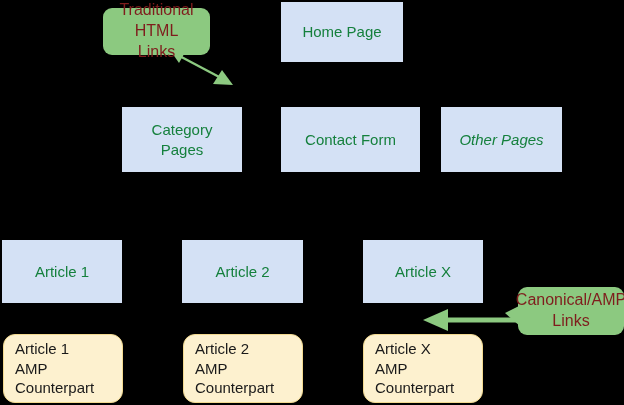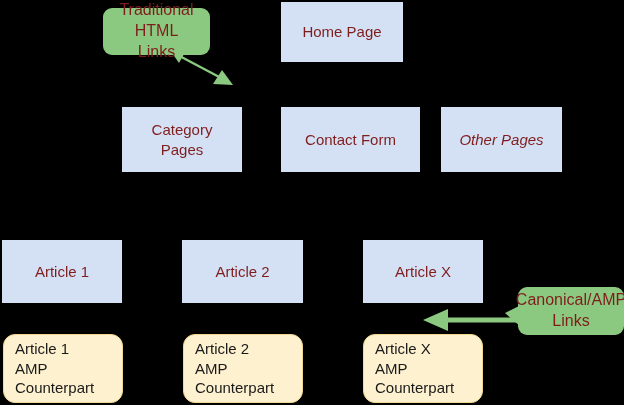--- a/index.html
+++ b/index.html
@@ -21,21 +21,21 @@
     box-sizing: border-box;
     display: flex;
     align-items: center;
     justify-content: center;
     text-align: center;
     line-height: 1.28;
   }
   
   .page-box {
     background: #d4e1f5;
-    color: #7f1d1d;
+    color: #15803d;
     font-size: 15px;
     border: 1px solid #d4e1f5;
   }
   .page-box .label {
     white-space: pre-line;
   }
   
   .amp-box {
     background: #fdf1cf;
     border: 1px solid #f2d98f;

